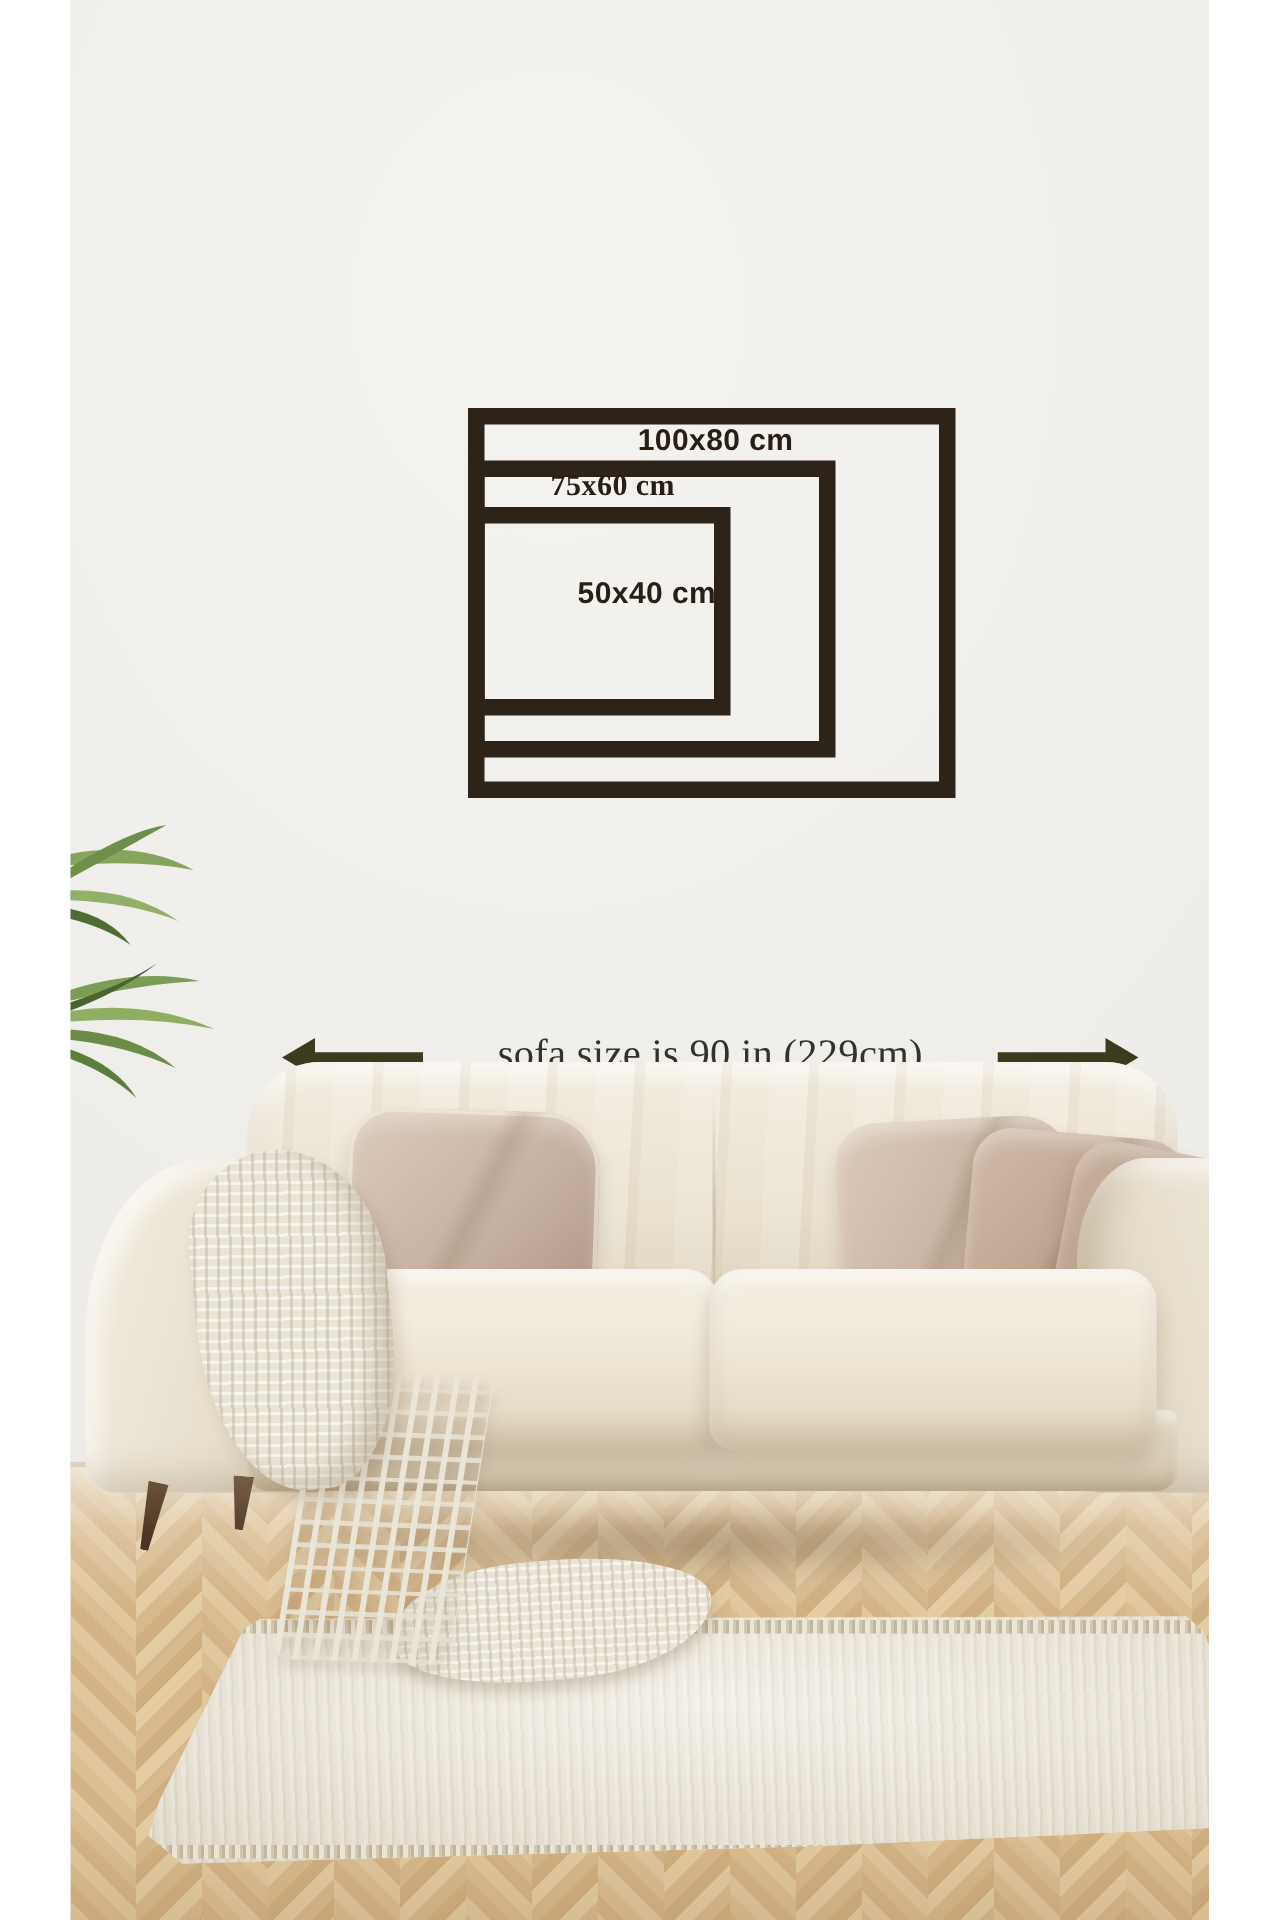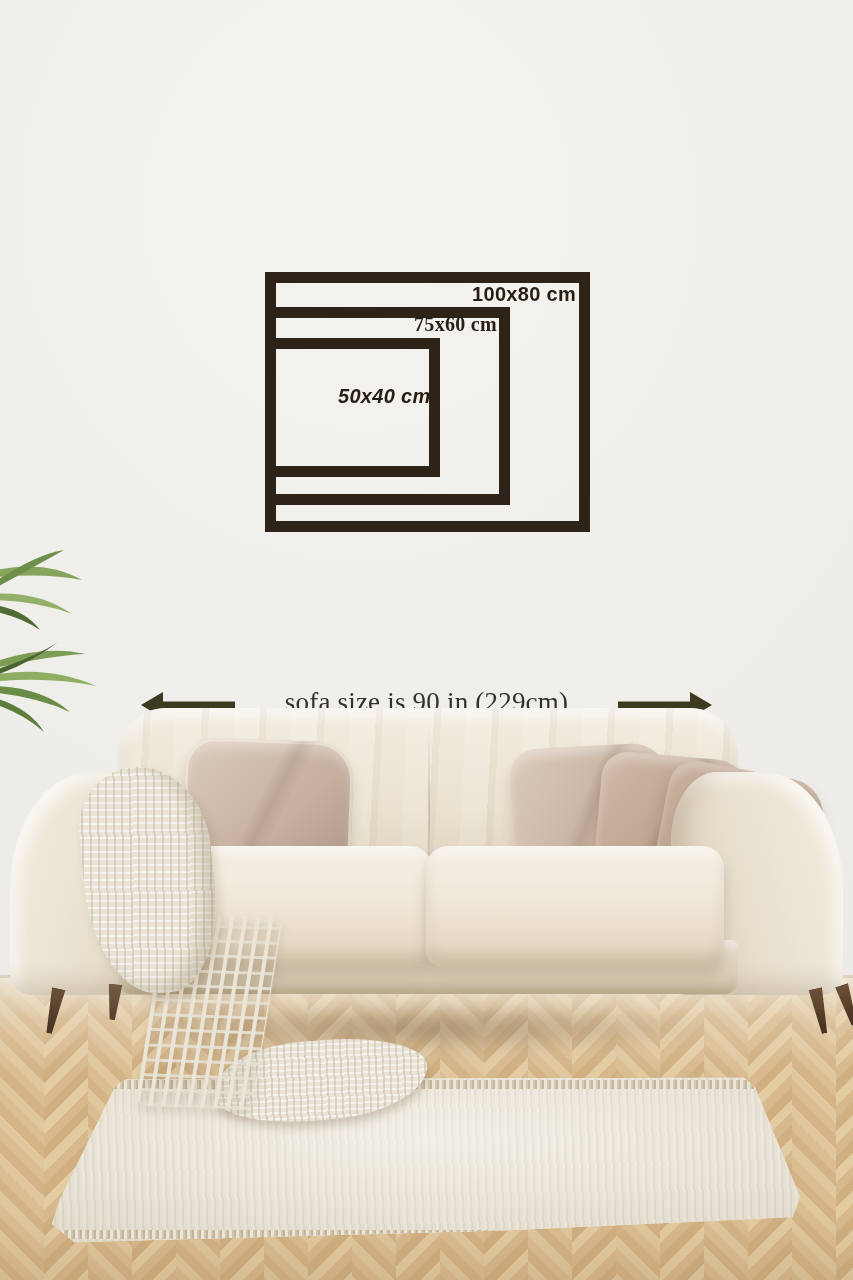--- a/index.html
+++ b/index.html
@@ -1,32 +1,32 @@
 <!DOCTYPE html>
 <html style="--frame: #2e2318; --frameLabel: #281e13; --olive: #3e3a1f; --noteText: #33312c; --wall: #f0efec; --floorBase: #d5b689; --sofa: #ebe3d3; --rug: #e8e1d2; --leg: #5a4330; --plant: #7d9c55;"><head>
 <meta charset="utf-8">
 <style>
   html,body{margin:0;padding:0;background:#ffffff;}
   .scene{
-    position:relative;width:853px;height:1280px;margin:0 auto;overflow:hidden;
+    position:relative;width:759px;height:1280px;margin:0 auto;overflow:hidden;
     background:radial-gradient(135% 95% at 42% 16%, #f4f3f0 0%, #efeeeb 48%, #e9e8e4 100%);
     font-family:"Liberation Sans", sans-serif;
   }
   
   .frame{position:absolute;border:11px solid var(--frame);background:transparent;}
   .frame-outer{left:265px;top:272px;width:303px;height:238px;}
   .frame-middle{left:265px;top:307px;width:223px;height:176px;}
   .frame-inner{left:265px;top:338px;width:153px;height:117px;}
   .frame-label{
     position:absolute;font-weight:bold;font-size:20px;line-height:20px;
     color:var(--frameLabel);letter-spacing:.3px;white-space:nowrap;
   }
   .label-100{top:284px;right:277px;}
   .label-75{top:314px;right:356px;font-family:Liberation Serif, serif;}
-  .label-50{top:386px;left:338px;font-style:italic;}
+  .label-50{top:386px;left:338px;}
   
   .note-row{
     position:absolute;left:0;top:684px;width:853px;height:34px;
     display:flex;align-items:flex-end;justify-content:center;gap:50px;
   }
   .note-arrow{width:94px;height:26px;color:var(--olive);flex:0 0 auto;}
   .note-arrow.left{transform:scaleX(-1);}
   .note-text{
     font-family:"Liberation Serif", serif;font-size:27px;color:var(--noteText);
     white-space:nowrap;letter-spacing:.2px;

